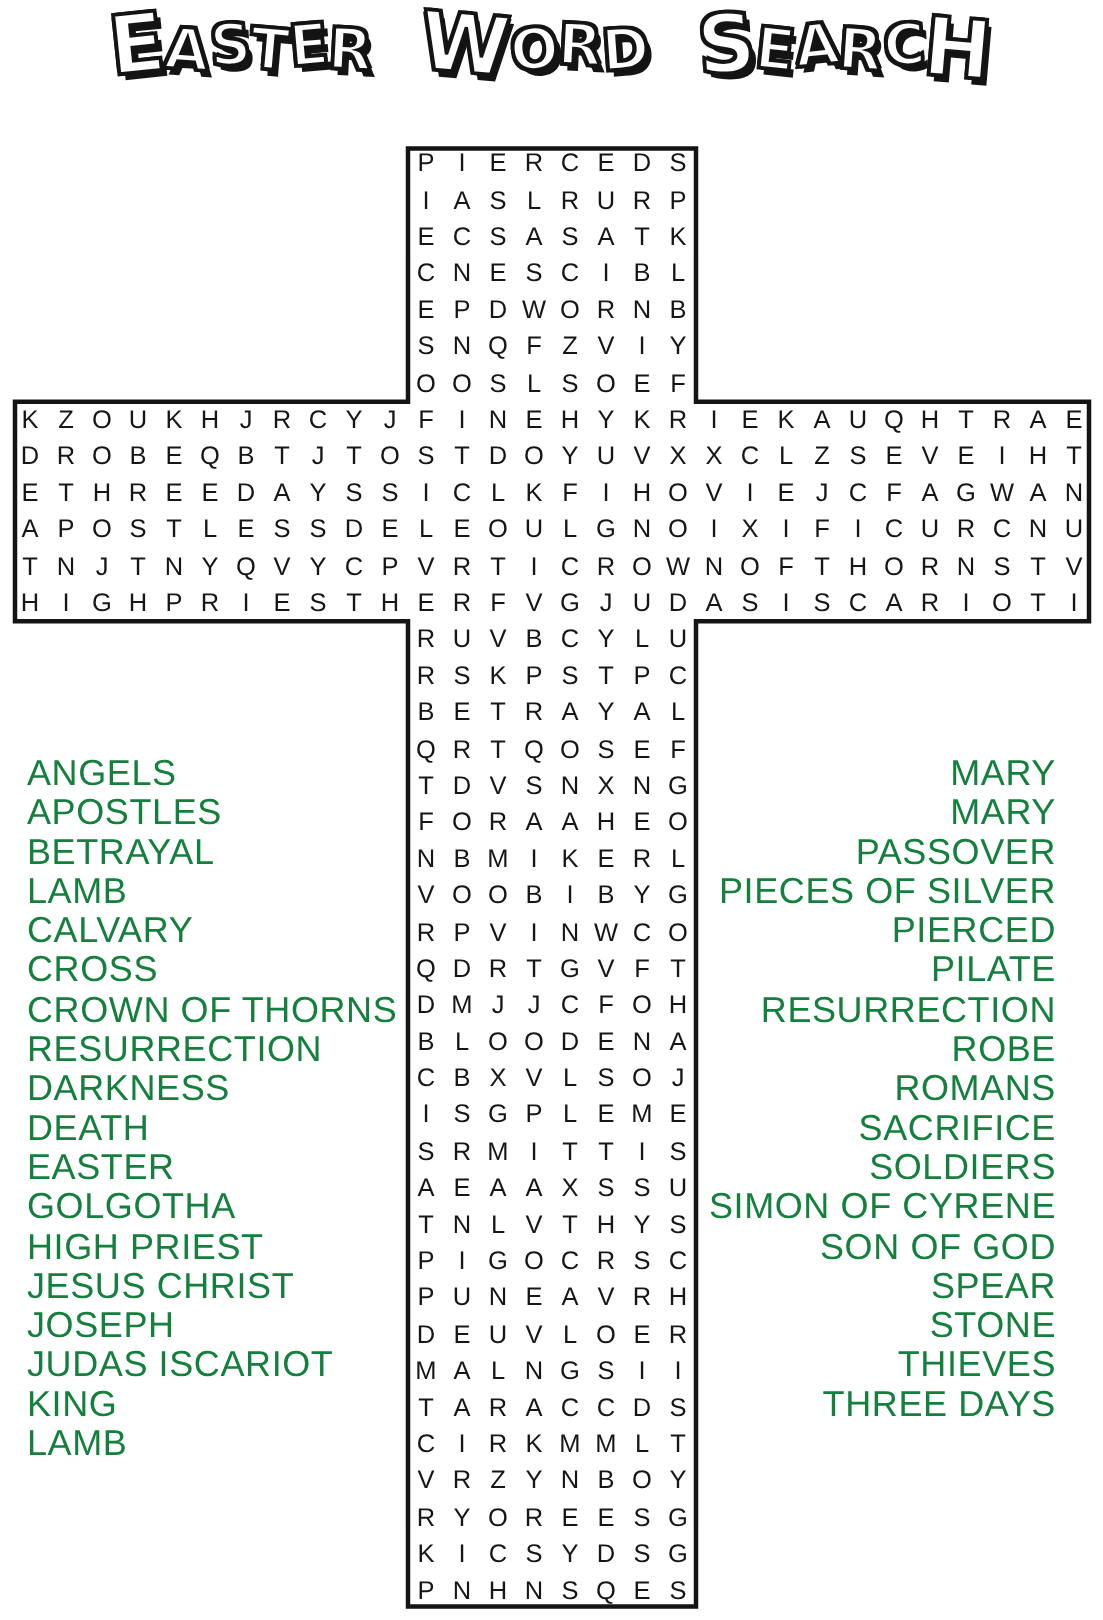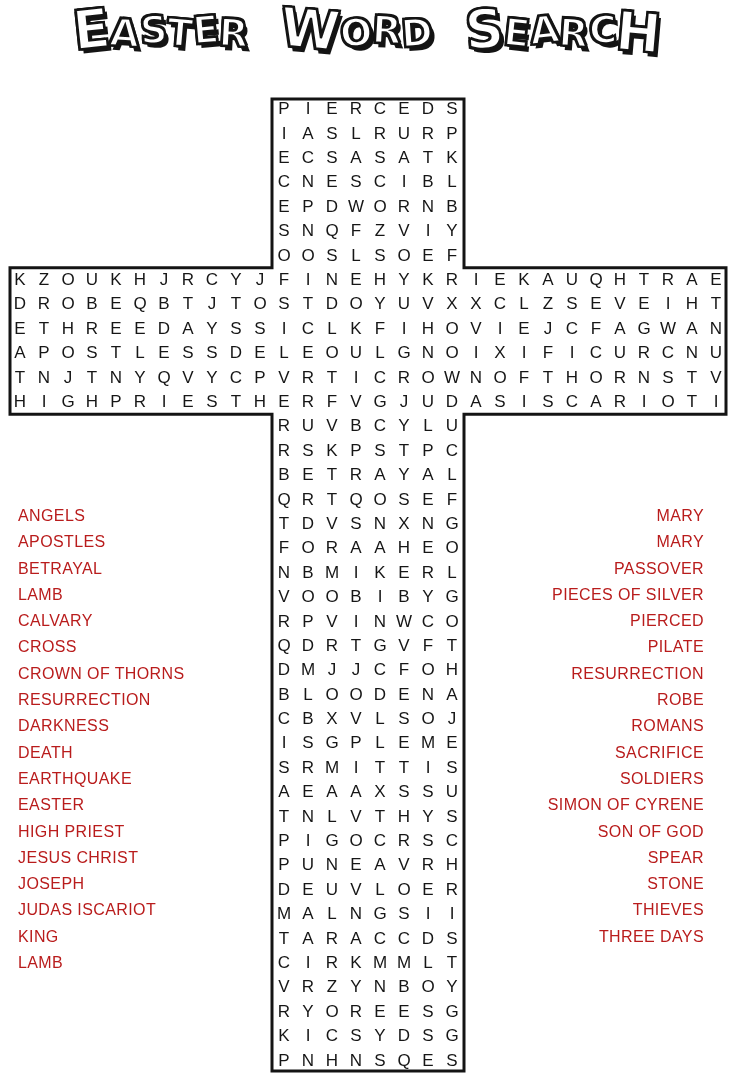--- a/index.html
+++ b/index.html
@@ -45,22 +45,22 @@
     width:24px; height:24.4px;
     display:flex; align-items:center; justify-content:center;
     font-size:17px; color:#161616; cursor:pointer;
   }
 
   
   .word-list { position:absolute; top:503px; }
   .word-list-left  { left:18px; text-align:left; }
   .word-list-right { right:31px; text-align:right;margin-left:42px; }
   .word {
-    font-size:16px; line-height:26.3px; letter-spacing:0.4px;
-    color:#b91c1c; white-space:nowrap;
+    font-size:24px; line-height:26.3px; letter-spacing:0.4px;
+    color:#15803d; white-space:nowrap;
   }
 </style>
 </head>
 <body>
 
 <div class="puzzle">
 
   <header class="title">
       <span class="title-word">
         <span class="title-letter big" style="transform: rotate(-6deg) translateY(-1px);">E</span>
@@ -633,22 +633,22 @@
       <div class="word">ANGELS</div>
       <div class="word">APOSTLES</div>
       <div class="word">BETRAYAL</div>
       <div class="word">LAMB</div>
       <div class="word">CALVARY</div>
       <div class="word">CROSS</div>
       <div class="word">CROWN OF THORNS</div>
       <div class="word">RESURRECTION</div>
       <div class="word">DARKNESS</div>
       <div class="word">DEATH</div>
-      <div class="word">EARTHQUAKE</div>
       <div class="word">EASTER</div>
+      <div class="word">GOLGOTHA</div>
       <div class="word">HIGH PRIEST</div>
       <div class="word">JESUS CHRIST</div>
       <div class="word">JOSEPH</div>
       <div class="word">JUDAS ISCARIOT</div>
       <div class="word">KING</div>
       <div class="word">LAMB</div>
     </div>
   <div class="word-list word-list-right">
       <div class="word">MARY</div>
       <div class="word">MARY</div>

